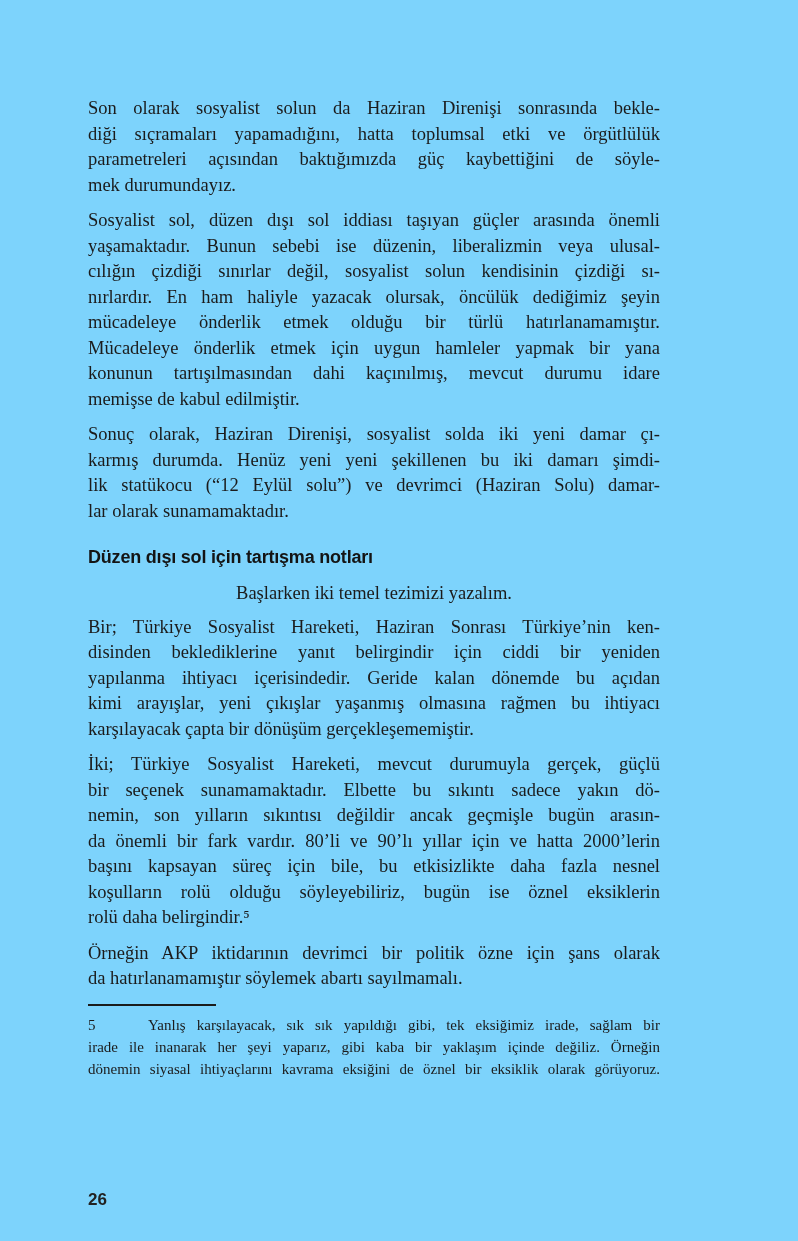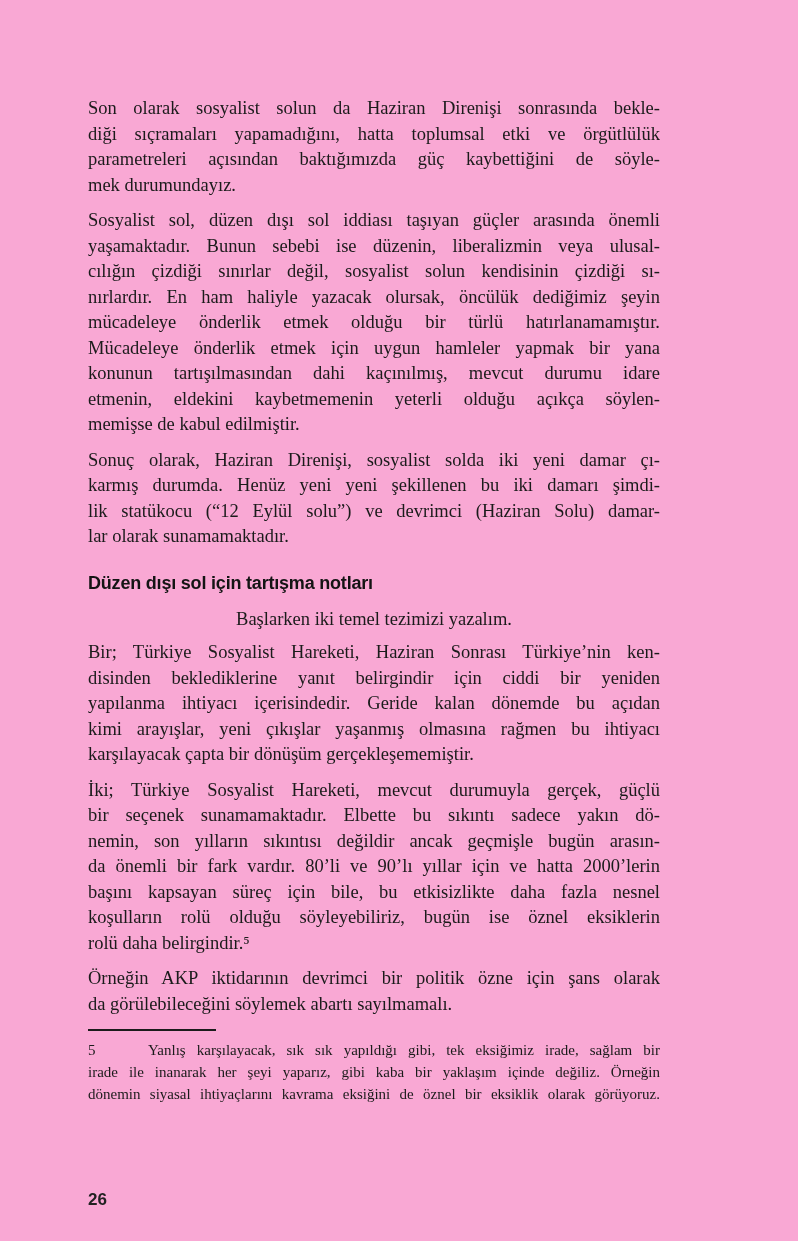--- a/index.html
+++ b/index.html
@@ -4,21 +4,21 @@
 <style>
   html, body { margin: 0; padding: 0; }
   body {
     width: 798px; height: 1241px;
     background: #ffffff;
     font-family: "Liberation Serif", "DejaVu Serif", serif;
   }
   .page {
     position: relative;
     width: 798px; height: 1241px;
-    background: #f9a8d4;
+    background: #7dd3fc;
     box-sizing: border-box;
     padding: 96px 138px 0 88px;
     overflow: hidden;
   }
   .para {
     font-size: 18.5px;
     line-height: 25.5px;
     color: #1b1b1b;
     margin: 0 0 10px 0;
   }
@@ -88,21 +88,20 @@
     </div>
 
   <div class="para">
       <div class="line">Sosyalist sol, düzen dışı sol iddiası taşıyan güçler arasında önemli</div>
       <div class="line">yaşamaktadır. Bunun sebebi ise düzenin, liberalizmin veya ulusal-</div>
       <div class="line">cılığın çizdiği sınırlar değil, sosyalist solun kendisinin çizdiği sı-</div>
       <div class="line">nırlardır. En ham haliyle yazacak olursak, öncülük dediğimiz şeyin</div>
       <div class="line">mücadeleye önderlik etmek olduğu bir türlü hatırlanamamıştır.</div>
       <div class="line">Mücadeleye önderlik etmek için uygun hamleler yapmak bir yana</div>
       <div class="line">konunun tartışılmasından dahi kaçınılmış, mevcut durumu idare</div>
-      <div class="line">etmenin, eldekini kaybetmemenin yeterli olduğu açıkça söylen-</div>
       <div class="line last">memişse de kabul edilmiştir.</div>
     </div>
 
   <div class="para">
       <div class="line">Sonuç olarak, Haziran Direnişi, sosyalist solda iki yeni damar çı-</div>
       <div class="line">karmış durumda. Henüz yeni yeni şekillenen bu iki damarı şimdi-</div>
       <div class="line">lik statükocu (“12 Eylül solu”) ve devrimci (Haziran Solu) damar-</div>
       <div class="line last">lar olarak sunamamaktadır.</div>
     </div>
 
@@ -123,21 +122,21 @@
       <div class="line">bir seçenek sunamamaktadır. Elbette bu sıkıntı sadece yakın dö-</div>
       <div class="line">nemin, son yılların sıkıntısı değildir ancak geçmişle bugün arasın-</div>
       <div class="line">da önemli bir fark vardır. 80’li ve 90’lı yıllar için ve hatta 2000’lerin</div>
       <div class="line">başını kapsayan süreç için bile, bu etkisizlikte daha fazla nesnel</div>
       <div class="line">koşulların rolü olduğu söyleyebiliriz, bugün ise öznel eksiklerin</div>
       <div class="line last">rolü daha belirgindir.⁵</div>
     </div>
 
   <div class="para">
       <div class="line">Örneğin AKP iktidarının devrimci bir politik özne için şans olarak</div>
-      <div class="line last">da görülebileceğini söylemek abartı sayılmamalı.</div>
+      <div class="line last">da hatırlanamamıştır söylemek abartı sayılmamalı.</div>
     </div>
 
   <div class="footnote">
     <div class="fn-rule"></div>
     <div class="fn-line"><span class="fn-num">5</span><span>Yanlış karşılayacak, sık sık yapıldığı gibi, tek eksiğimiz irade, sağlam bir</span></div>
     <div class="fn-line">irade ile inanarak her şeyi yaparız, gibi kaba bir yaklaşım içinde değiliz. Örneğin</div>
     <div class="fn-line">dönemin siyasal ihtiyaçlarını kavrama eksiğini de öznel bir eksiklik olarak görüyoruz.</div>
   </div>
 
   <div class="page-number">26</div>

